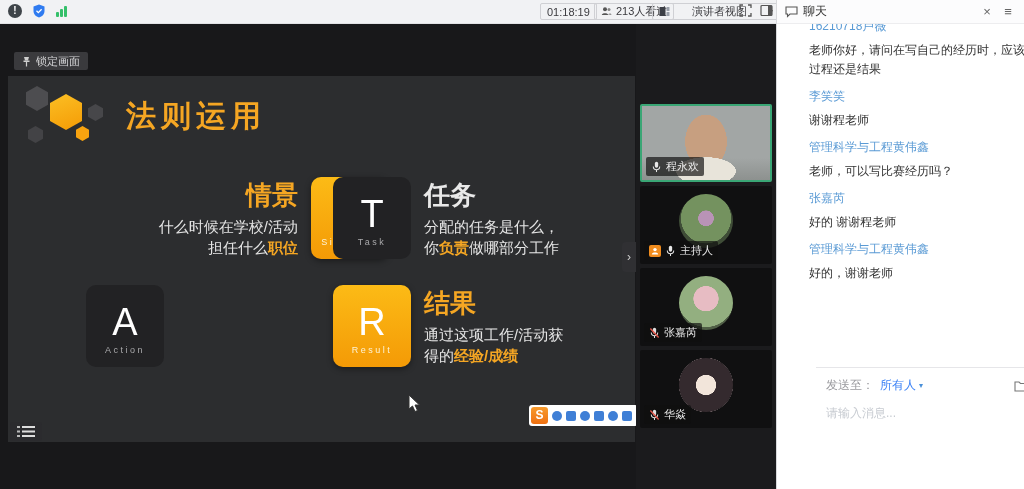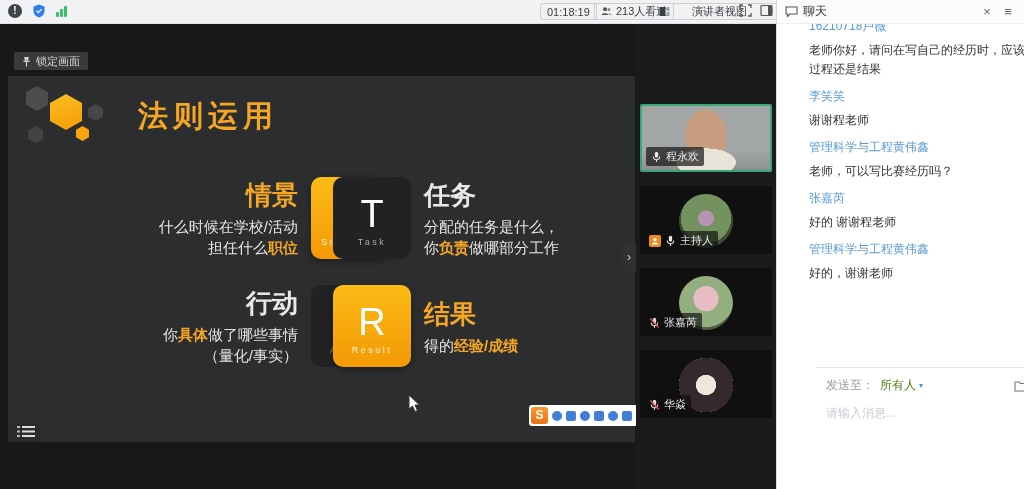--- a/index.html
+++ b/index.html
@@ -23,21 +23,21 @@
             background:transparent; white-space:nowrap; }
   .caret { font-size:8px; color:#555; }
   .sb-plain { position:absolute; top:4px; display:flex; align-items:center; color:#555; }
 
   
   .main { position:absolute; left:0; top:24px; width:636px; height:465px; background:#18181a; }
   .pin-btn { position:absolute; left:14px; top:28px; height:18px; background:#3a3a3d; border-radius:2px;
              display:flex; align-items:center; gap:5px; padding:0 8px; color:#d8d8da; font-size:11px; }
   .slide { position:absolute; left:8px; top:52px; width:627px; height:366px; background:#2c2d2f; }
 
-  .slide-header { position:absolute; left:16px; top:8px; display:flex; align-items:center; gap:28px; }
+  .slide-header { position:absolute; left:16px; top:8px; display:flex; align-items:center; gap:16px; }
   .hexes { position:relative; width:86px; height:64px; }
   .hex { position:absolute; clip-path:polygon(50% 0,100% 25%,100% 75%,50% 100%,0 75%,0 25%); }
   .hex.c1 { left:2px; top:2px; width:22px; height:25px; background:#4d4d50; }
   .hex.c2 { left:64px; top:20px; width:15px; height:17px; background:#47474a; }
   .hex.c3 { left:4px; top:42px; width:15px; height:17px; background:#434346; }
   .hex.o1 { left:26px; top:10px; width:32px; height:36px; background:linear-gradient(160deg,#fbbf24,#f59b05); }
   .hex.o2 { left:52px; top:42px; width:13px; height:15px; background:#f8a30f; }
   .slide-title { font-size:30px; font-weight:bold; color:#f5a623; letter-spacing:5px; }
 
   .quad { position:absolute; display:flex; align-items:center; gap:13px; }
@@ -69,21 +69,21 @@
   .collapse-handle { position:absolute; left:622px; top:218px; width:14px; height:30px;
                      background:#303033; border-radius:4px 0 0 4px; color:#cfcfcf; font-size:12px;
                      display:flex; align-items:center; justify-content:center; }
   .list-btn { position:absolute; left:10px; top:398px; width:32px; height:19px; background:#2b2b2e;
               border-radius:3px; display:flex; align-items:center; justify-content:center; }
 
   .cursor { position:absolute; left:400px; top:318px; }
 
   
   .videos { position:absolute; left:636px; top:24px; width:140px; height:465px; background:#1b1b1d; }
-  .tile { position:absolute; left:4px; width:132px; height:68px; background:#101011; border-radius:2px;
+  .tile { position:absolute; left:4px; width:132px; height:78px; background:#101011; border-radius:2px;
           overflow:hidden; }
   .tile.active { border:2px solid #3aa675; }
   .t1 { top:80px; } .t2 { top:162px; } .t3 { top:244px; } .t4 { top:326px; }
   .video-feed { position:absolute; inset:0;
       background:
         radial-gradient(ellipse 30px 14px at 50% 88%, #e8e4da 0 99%, transparent 100%),
         radial-gradient(ellipse 21px 27px at 50% 48%, #c79f80 0 99%, transparent 100%),
         linear-gradient(180deg,#a2a6a5 0 70%, #8d918f 100%); }
   .avatar { position:absolute; left:50%; top:8px; transform:translateX(-50%); width:54px; height:54px;
             border-radius:50%; }
@@ -107,21 +107,21 @@
   .chat-messages { position:absolute; left:8px; top:24px; width:296px; height:343px; overflow:hidden;
                    padding:0 24px; }
   .msg { font-size:12px; line-height:19px; word-break:break-all; }
   .msg.name { color:#5b9bd5; margin-top:8px; }
   .msg.name:first-child { margin-top:-7px; }
   .msg.text { color:#333; margin-top:5px; }
   .composer { position:absolute; left:0; top:367px; width:248px; bottom:0; border-top:1px solid #e6e6e9;
               padding:9px 10px;margin-left:39px; }
   .send-row { display:flex; align-items:center; font-size:12px; }
   .send-label { color:#9a9a9e; }
-  .send-value { color:#4d7c0f; margin-left:6px; }
+  .send-value { color:#3b82f6; margin-left:6px; }
   .send-caret { color:#4a90d9; font-size:8px; margin-left:3px; }
   .send-row .spacer { flex:1; }
   .cmp-icons { display:flex; align-items:center; gap:10px; }
   .chat-input { border:none; outline:none; width:100%; margin-top:12px; font-size:12px; color:#0f172a;
                 font-family:"Liberation Sans","DejaVu Sans",sans-serif; background:transparent; }
   .chat-input::placeholder { color:#c7cbd1; }
 </style>
 </head>
 <body>
 
@@ -214,38 +214,34 @@
           <div class="card-word">Task</div>
         </div>
         <div class="qtext">
           <div class="qtitle">任务</div>
           <div class="qline">分配的任务是什么，</div>
           <div class="qline"><span>你</span><span class="hl">负责</span><span>做哪部分工作</span></div>
         </div>
       </div>
 
       <div class="quad q3">
-        <div class="qtext">
-          <div class="qtitle">行动</div>
-          <div class="qline"><span>你</span><span class="hl">具体</span><span>做了哪些事情</span></div>
-          <div class="qline">（量化/事实）</div>
-        </div>
         <div class="card dark">
           <div class="card-letter">A</div>
           <div class="card-word">Action</div>
         </div>
       </div>
 
       <div class="quad q4">
         <div class="card orange">
           <div class="card-letter">R</div>
           <div class="card-word">Result</div>
         </div>
         <div class="qtext">
           <div class="qtitle orange">结果</div>
+          <div class="qline">通过这项工作/活动获</div>
           <div class="qline"><span>得的</span><span class="hl">经验/成绩</span></div>
         </div>
       </div>
 
       <div class="watermark">
         <div class="wm-s">S</div>
         <div class="wm-ic r"></div>
           <div class="wm-ic"></div>
           <div class="wm-ic r"></div>
         <div class="wm-ic"></div>

